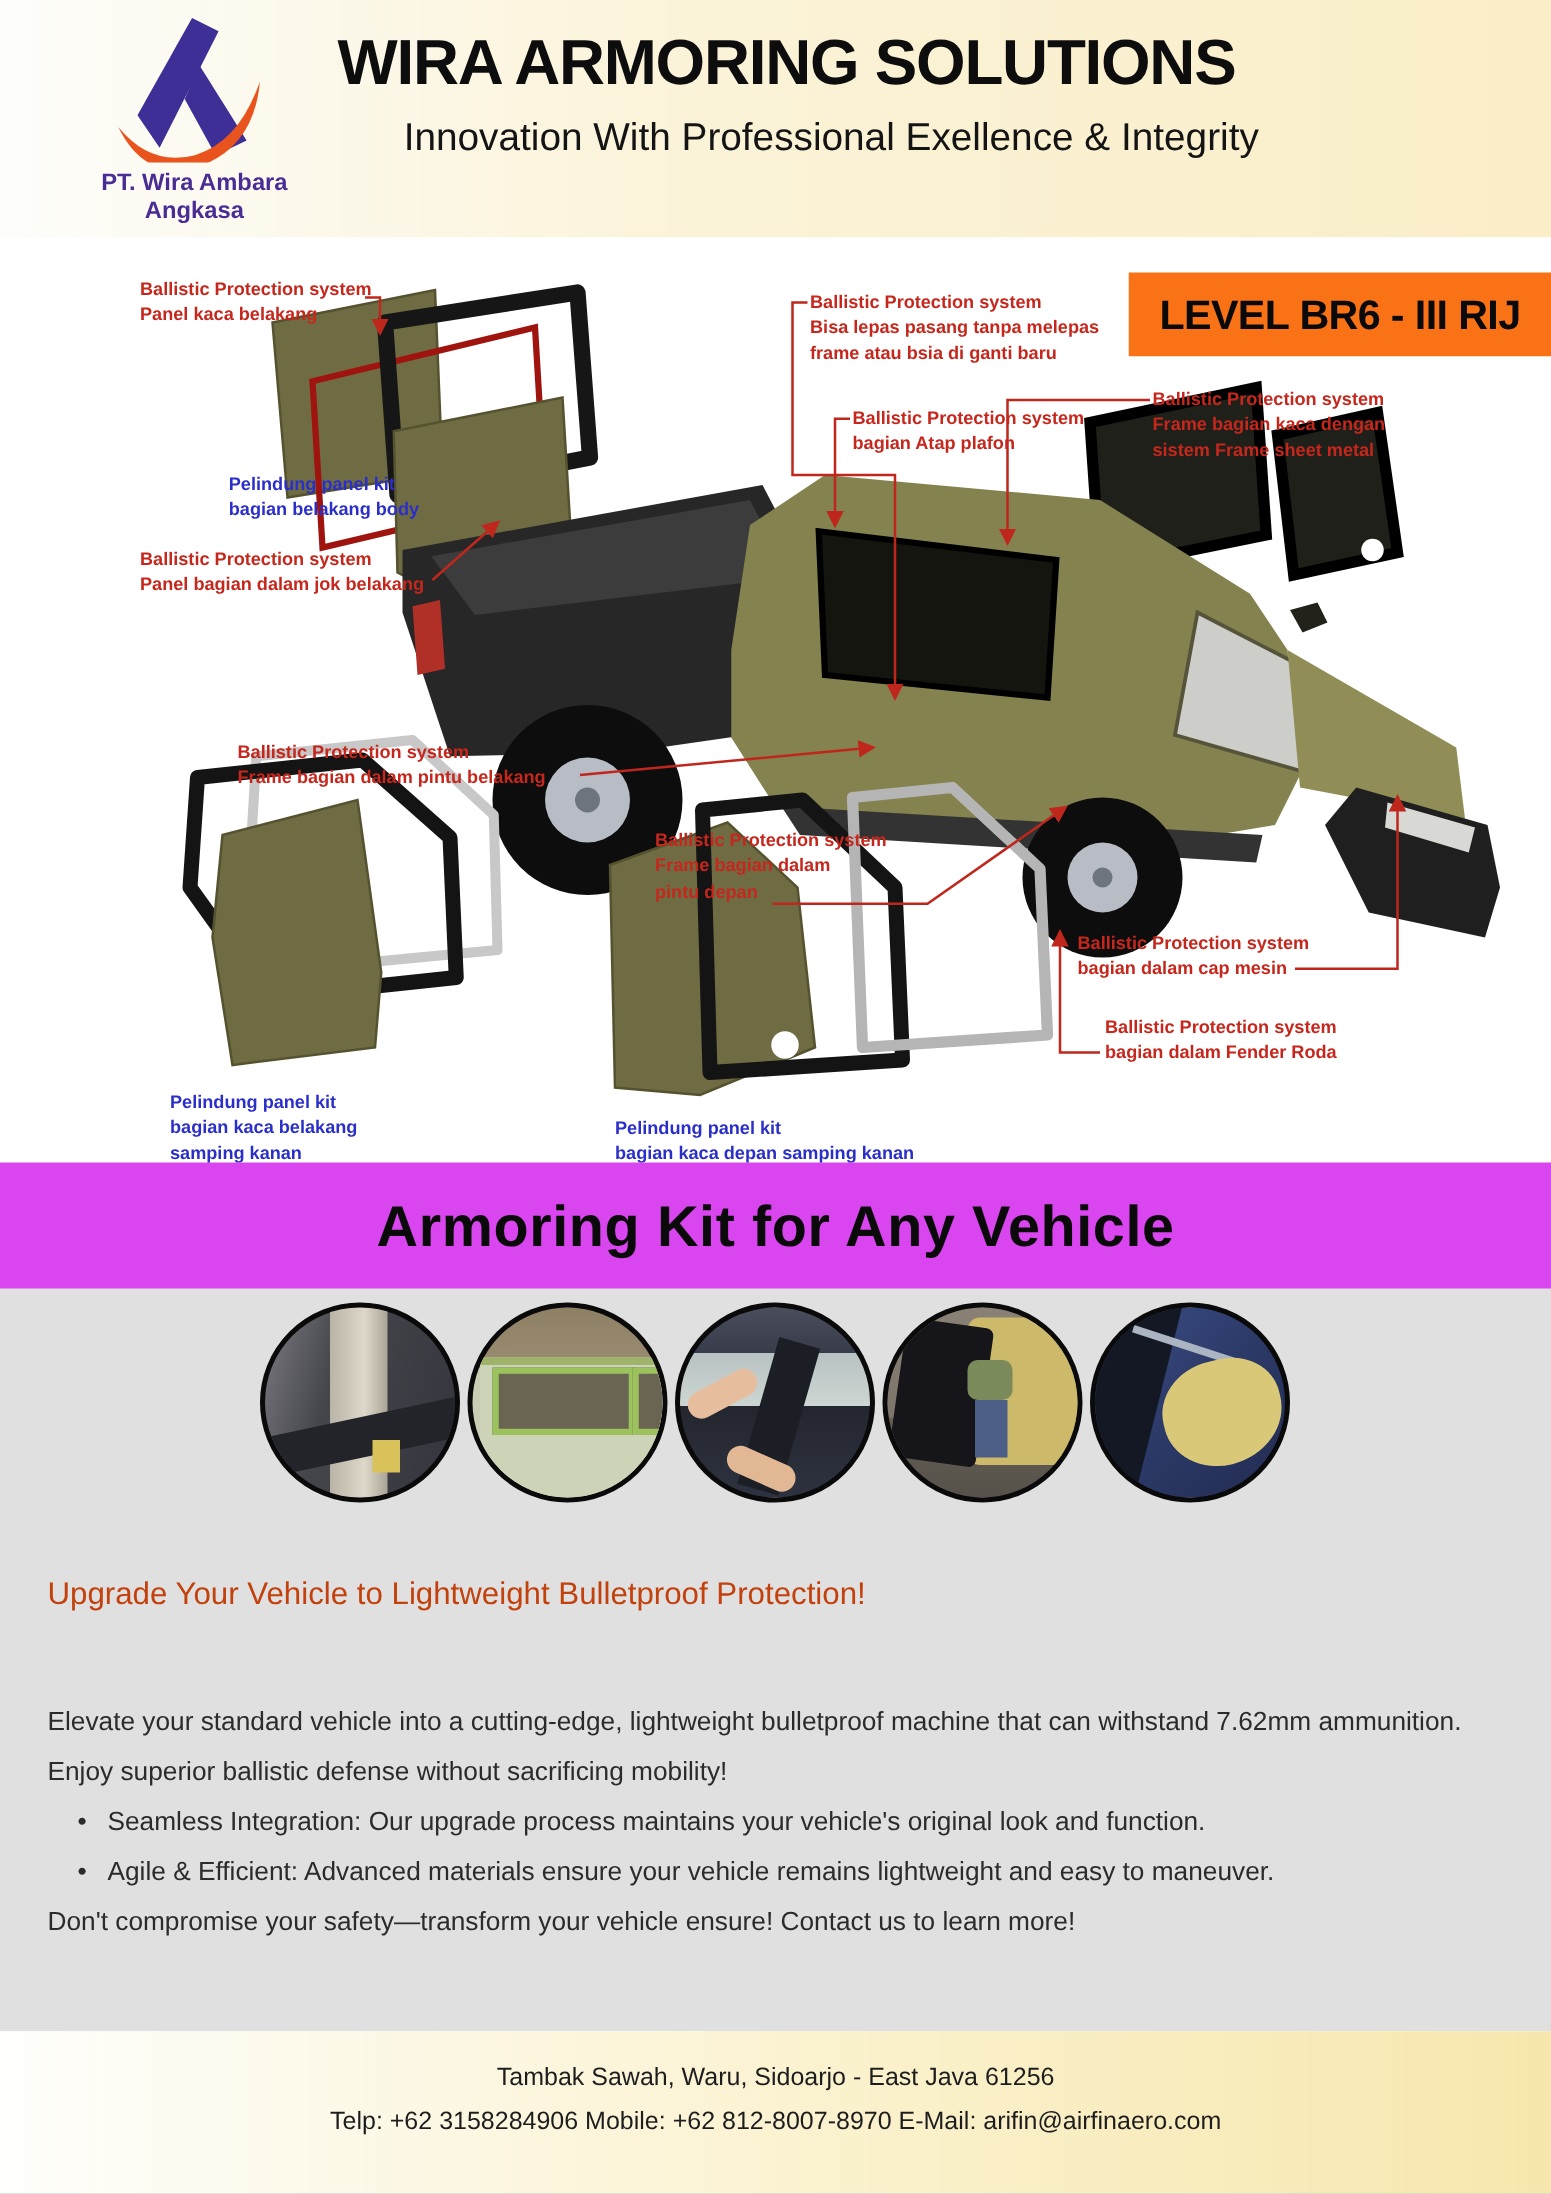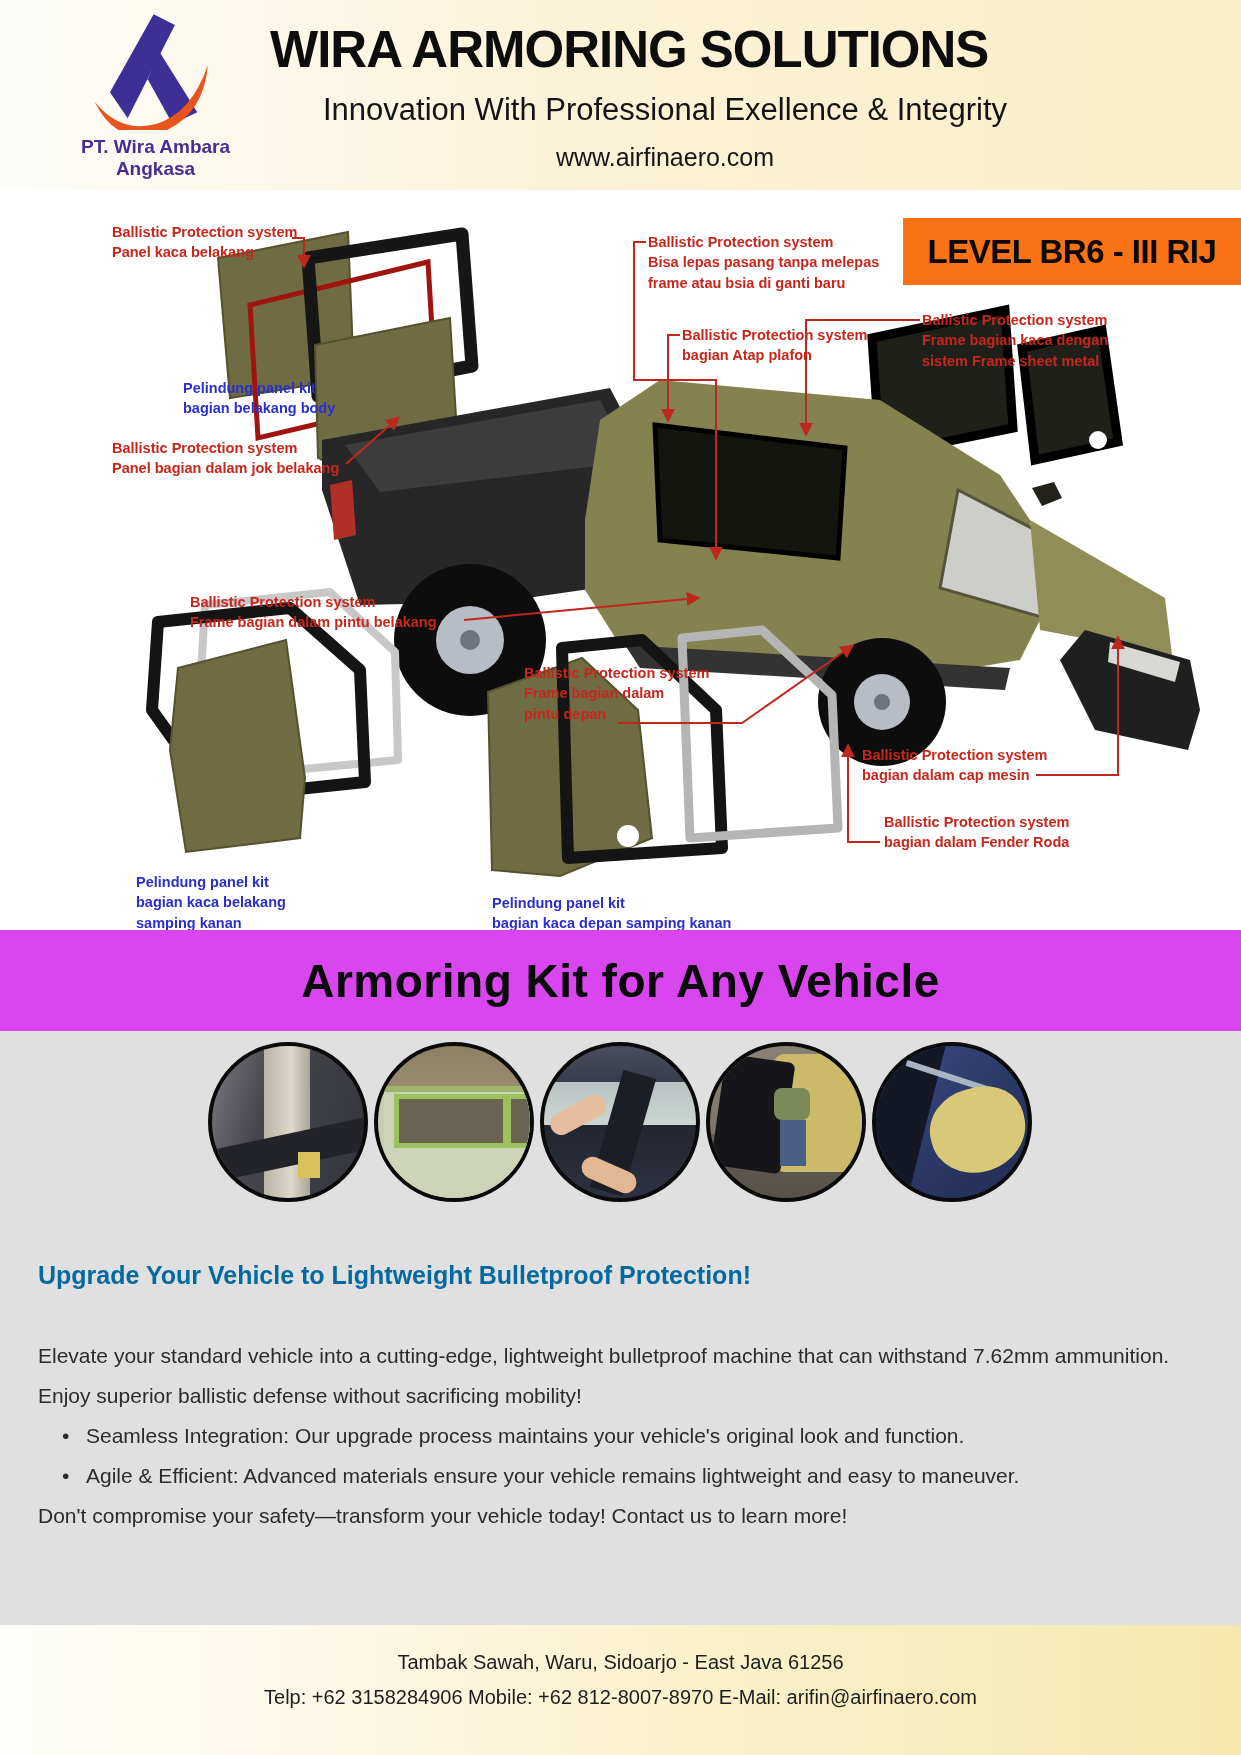--- a/index.html
+++ b/index.html
@@ -53,21 +53,21 @@
   .c4{background:linear-gradient(180deg,#8a8176 0%,#7d746a 58%,#655f57 58%,#575249 100%);}
   .c4 .vehicle{right:-20px;top:8px;width:108px;height:118px;background:#cdb96a;border-radius:10px;}
   .c4 .door{left:8px;top:12px;width:70px;height:112px;background:#15151a;border-radius:6px;transform:rotate(8deg);}
   .c4 .person{left:64px;top:42px;width:36px;height:32px;background:#7a8a5a;border-radius:8px;}
   .c4 .legs{left:70px;top:74px;width:26px;height:46px;background:#4a5e86;}
   .c5{background:linear-gradient(135deg,#3c4f86 0%,#2c3a68 50%,#222c52 100%);}
   .c5 .frame{left:-10px;top:-12px;width:58px;height:190px;background:#141824;transform:rotate(14deg);}
   .c5 .rod{left:28px;top:30px;width:104px;height:6px;background:#aab4c2;transform:rotate(18deg);}
   .c5 .panel{left:54px;top:42px;width:96px;height:84px;background:#d9c878;border-radius:50% 45% 55% 50%;transform:rotate(-14deg);}
   .content{position:absolute;left:38px;top:230px;width:1166px;color:#2b2b2b;}
-  .content-heading{font-size:25px;font-weight:700;color:#0369a1;margin:0 0 46px 0;}
+  .content-heading{font-size:25px;font-weight:400;color:#c2410c;margin:0 0 68px 0;}
   .intro{font-size:21px;line-height:40px;margin:0;}
   .bullets{list-style:none;margin:0;padding:0 0 0 22px;}
   .bullets li{position:relative;padding-left:26px;font-size:21px;line-height:40px;}
   .bullets li::before{content:"\2022";position:absolute;left:2px;font-size:21px;}
   .closing{font-size:21px;line-height:40px;margin:0;}
   
   .footer{position:absolute;left:0;top:1625px;width:1241px;height:130px;
     background:linear-gradient(90deg,#fefefb 0%,#faf0c9 60%,#f7e7ae 100%);
     text-align:center;color:#1d1d1d;padding-top:20px;box-sizing:border-box;}
   .footer div{font-size:20px;line-height:35px;}
@@ -81,21 +81,20 @@
     <div class="logo">
       <svg width="150" height="118" viewBox="0 0 120 100">
         <polygon points="58,2 76,11 36,90 21,68" fill="#3d2f96"></polygon>
         <polygon points="63,34 95,85 74,95 53,57" fill="#3d2f96"></polygon>
         <path d="M8 76 Q 30 103 60 95 Q 90 86 104 45 Q 100 90 62 103 Q 26 113 8 76 Z" fill="#e8531e"></path>
       </svg>
       <div class="logo-name">PT. Wira Ambara Angkasa</div>
     </div>
     <div class="main-title">WIRA ARMORING SOLUTIONS</div>
     <div class="subtitle">Innovation With Professional Exellence &amp; Integrity</div>
-    <div class="website">www.airfinaero.com</div>
   </div>
 
   <div class="diagram">
     <svg width="1241" height="740" viewBox="0 0 1241 740">
       <defs>
         <marker id="arrw" viewBox="0 0 10 10" refX="8" refY="5" markerWidth="7" markerHeight="7" orient="auto-start-reverse">
           <path d="M0,0 L10,5 L0,10 z" fill="#c0271c"></path>
         </marker>
       </defs>
 
@@ -239,21 +238,21 @@
       <div class="panel"></div>
     </div>
 
     <div class="content">
       <h2 class="content-heading">Upgrade Your Vehicle to Lightweight Bulletproof Protection!</h2>
       <p class="intro">Elevate your standard vehicle into a cutting-edge, lightweight bulletproof machine that can withstand 7.62mm ammunition. Enjoy superior ballistic defense without sacrificing mobility!</p>
       <ul class="bullets">
         <li>Seamless Integration: Our upgrade process maintains your vehicle's original look and function.</li>
         <li>Agile &amp; Efficient: Advanced materials ensure your vehicle remains lightweight and easy to maneuver.</li>
       </ul>
-      <p class="closing">Don't compromise your safety—transform your vehicle today! Contact us to learn more!</p>
+      <p class="closing">Don't compromise your safety—transform your vehicle ensure! Contact us to learn more!</p>
     </div>
   </div>
 
   <div class="footer">
     <div>Tambak Sawah, Waru, Sidoarjo - East Java 61256</div>
     <div>Telp: +62 3158284906 Mobile: +62 812-8007-8970 E-Mail: arifin@airfinaero.com</div>
   </div>
 
 </div>
 

